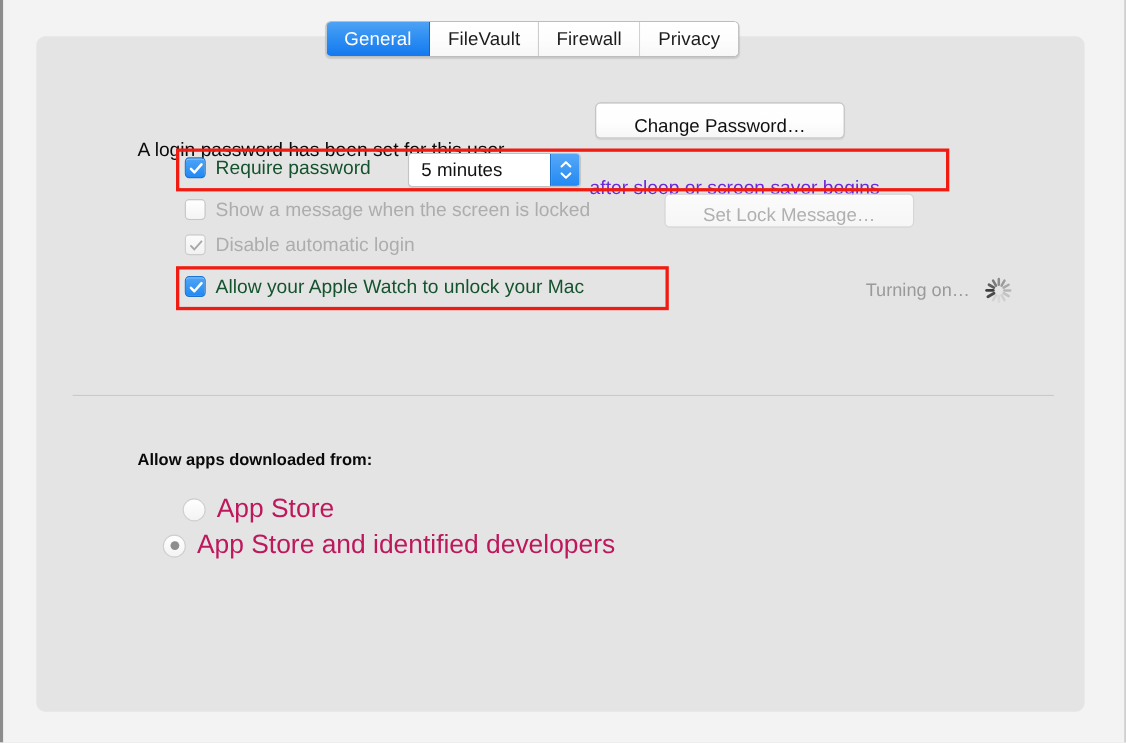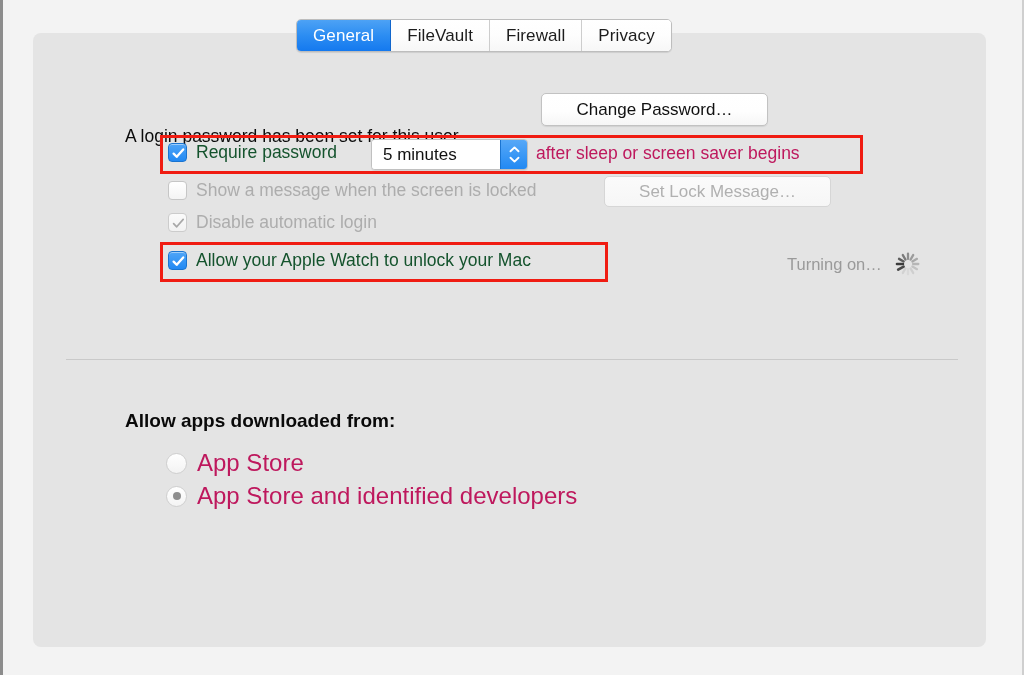--- a/index.html
+++ b/index.html
@@ -96,21 +96,21 @@
     font-size: 17.5px;
     color: #0a0a0a;
     white-space: nowrap;
     margin-top: 30px;
   }
 
   
   .push-button {
     position: absolute;
     display: flex;
-    align-items: center;
+    align-items: flex-end;
     justify-content: center;
     border: 1px solid #c2c2c2;
     border-radius: 5px;
     background: linear-gradient(to bottom, #ffffff 0%, #fefefe 55%, #f6f6f6 100%);
     font-size: 17px;
     color: #101010;
     box-shadow: 0 1px 1px rgba(0,0,0,0.08);
     cursor: default;
     white-space: nowrap;
   }
@@ -198,23 +198,23 @@
     display: flex;
     flex-direction: column;
     align-items: center;
     justify-content: center;
     gap: 3px;
     cursor: default;
   }
 
   #sleep-delay-trailing-text {
     position: absolute;
-    left: 536px; top: 143px;
+    left: 536px; top: 160px;
     font-size: 17.5px;
-    color: #be185d;
+    color: #6d28d9;
     white-space: nowrap;
   }
 
   
   .redbox {
     position: absolute;
     border: 3px solid #f01c12;
     box-sizing: border-box;
     pointer-events: none;
     z-index: 15;
@@ -242,33 +242,33 @@
     position: absolute;
     left: 66px; top: 359px;
     width: 892px; height: 1px;
     background: #c9c9c9;
   }
 
   
   #gatekeeper-heading {
     position: absolute;
     left: 125px; top: 410px;
-    font-size: 19px;
+    font-size: 15px;
     font-weight: bold;
     color: #090909;
     white-space: nowrap;
   }
   .radio-row {
     position: absolute;
     display: flex;
     align-items: center;
     white-space: nowrap;
   }
   #row-app-store            { left: 166px; top: 449px; }
-  #row-app-store-identified { left: 166px; top: 482px; }
+  #row-app-store-identified { left: 148px; top: 482px; }
 
   .radio {
     width: 21px; height: 21px;
     border-radius: 50%;
     box-sizing: border-box;
     flex: none;
     margin-right: 10px;
     background: linear-gradient(to bottom, #ffffff 0%, #f3f3f3 100%);
     border: 1px solid #cfcfcf;
     position: relative;

